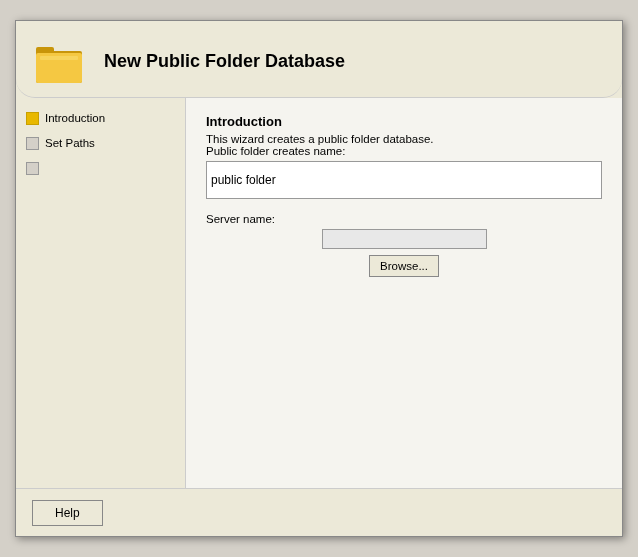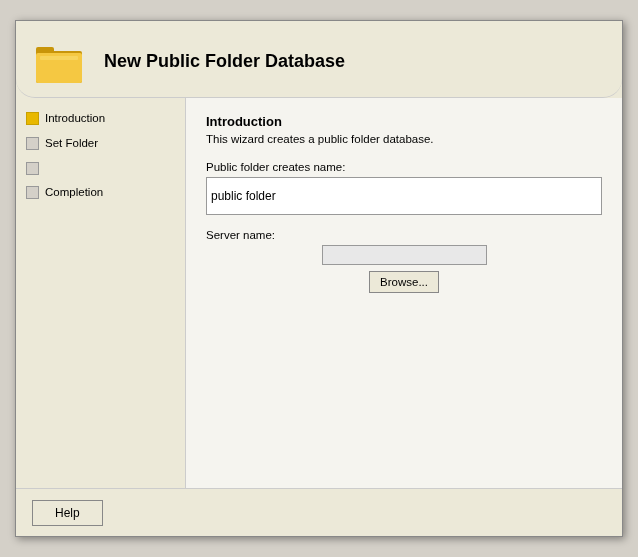--- a/index.html
+++ b/index.html
@@ -95,21 +95,20 @@
       background: #f5f4ef;
       overflow-y: auto;
     }
     .content-title {
       font-size: 13px;
       font-weight: bold;
       margin-bottom: 4px;
     }
     .content-desc {
       font-size: 11.5px;
-      margin-bottom: 16px;
       color: #000;
     }
     .field-label {
       font-size: 11.5px;
       margin-bottom: 4px;
     }
     .text-input {
       width: 100%;
       height: 22px;
       padding: 18px 4px;
@@ -198,28 +197,24 @@
 
   <div class="body">
 
     <div class="sidebar">
       <div class="sidebar-item active-step">
         <span class="bullet-active"></span>
         <span class="sidebar-item-label">Introduction</span>
       </div>
       <div class="sidebar-item">
         <span class="bullet-inactive"></span>
-        <span class="sidebar-item-label">Set Folder</span>
+        <span class="sidebar-item-label">Set Paths</span>
       </div>
       <div class="sidebar-item">
         <span class="bullet-inactive"></span>
-      </div>
-      <div class="sidebar-item">
-        <span class="bullet-inactive"></span>
-        <span class="sidebar-item-label">Completion</span>
       </div>
     </div>
 
     <div class="content">
       <div class="content-title">Introduction</div>
       <div class="content-desc">This wizard creates a public folder database.</div>
 
       <div class="field-label">Public folder creates name:</div>
       <input class="text-input" type="text" value="public folder" style="">
 

